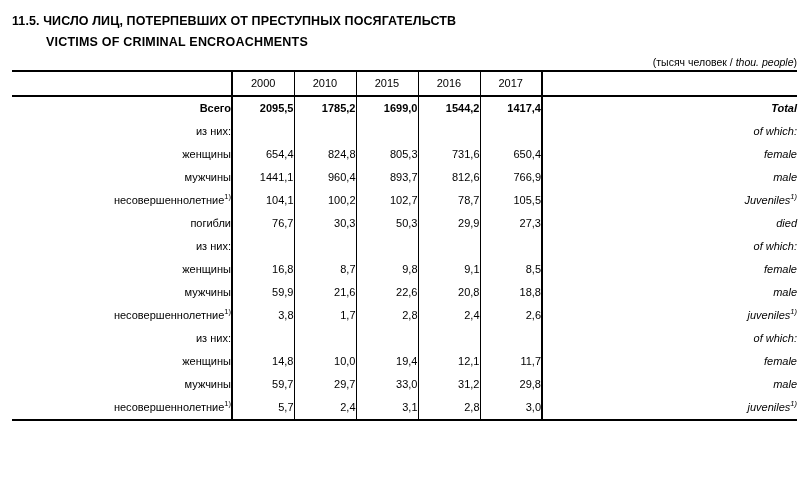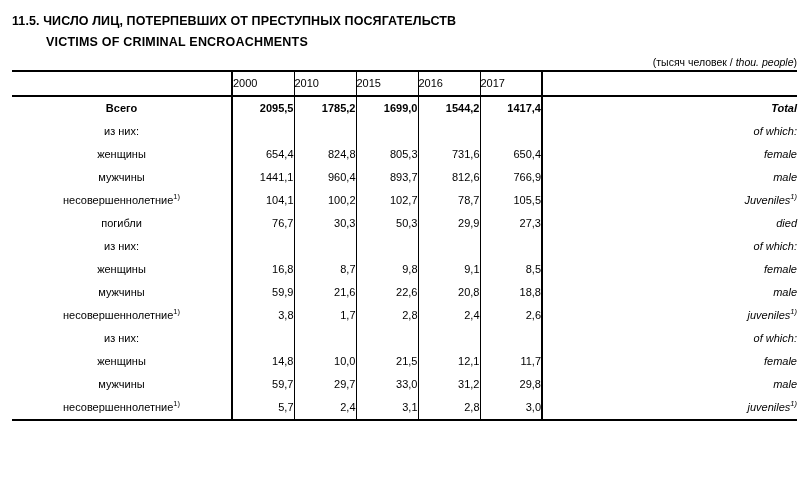--- a/index.html
+++ b/index.html
@@ -96,36 +96,37 @@
     padding: 0;
     font-size: 0;
     line-height: 0;
   }
 
   
   td.vsep-l { border-left: 1.6px solid #000; }
   td.sep-strong { border-left: 2.2px solid #000; }
 
   td.label {
-    text-align: center;
+    text-align: right;
     padding-left: 4px;
     padding-right: 4px;
   }
   td.num {
     text-align: right;
     padding-right: 10px;
     white-space: nowrap;
   }
   td.en {
     text-align: right;
     padding-left: 9px;
     font-style: italic;
     white-space: nowrap;
   }
   td.head-year {
+    text-align: center;
     font-weight: normal;
     height: 26px;
   }
 
   .b { font-weight: bold; }
 
   
   .ind0 { padding-left: 4px; }
   .ind1 { padding-left: 20px; }
   .ind2 { padding-left: 33px; }
@@ -292,21 +293,21 @@
             <td class="num vsep-l"></td>
             <td class="num vsep-l"></td>
             <td class="num vsep-l"></td>
             <td class="num vsep-l"></td>
             <td class="en sep-strong en-ind1">of which:</td>
           </tr>
           <tr>
             <td class="label ind2">женщины</td>
             <td class="num vsep-l sep-strong">14,8</td>
             <td class="num vsep-l">10,0</td>
-            <td class="num vsep-l">21,5</td>
+            <td class="num vsep-l">19,4</td>
             <td class="num vsep-l">12,1</td>
             <td class="num vsep-l">11,7</td>
             <td class="en sep-strong en-ind0">female</td>
           </tr>
           <tr>
             <td class="label ind2">мужчины</td>
             <td class="num vsep-l sep-strong">59,7</td>
             <td class="num vsep-l">29,7</td>
             <td class="num vsep-l">33,0</td>
             <td class="num vsep-l">31,2</td>

